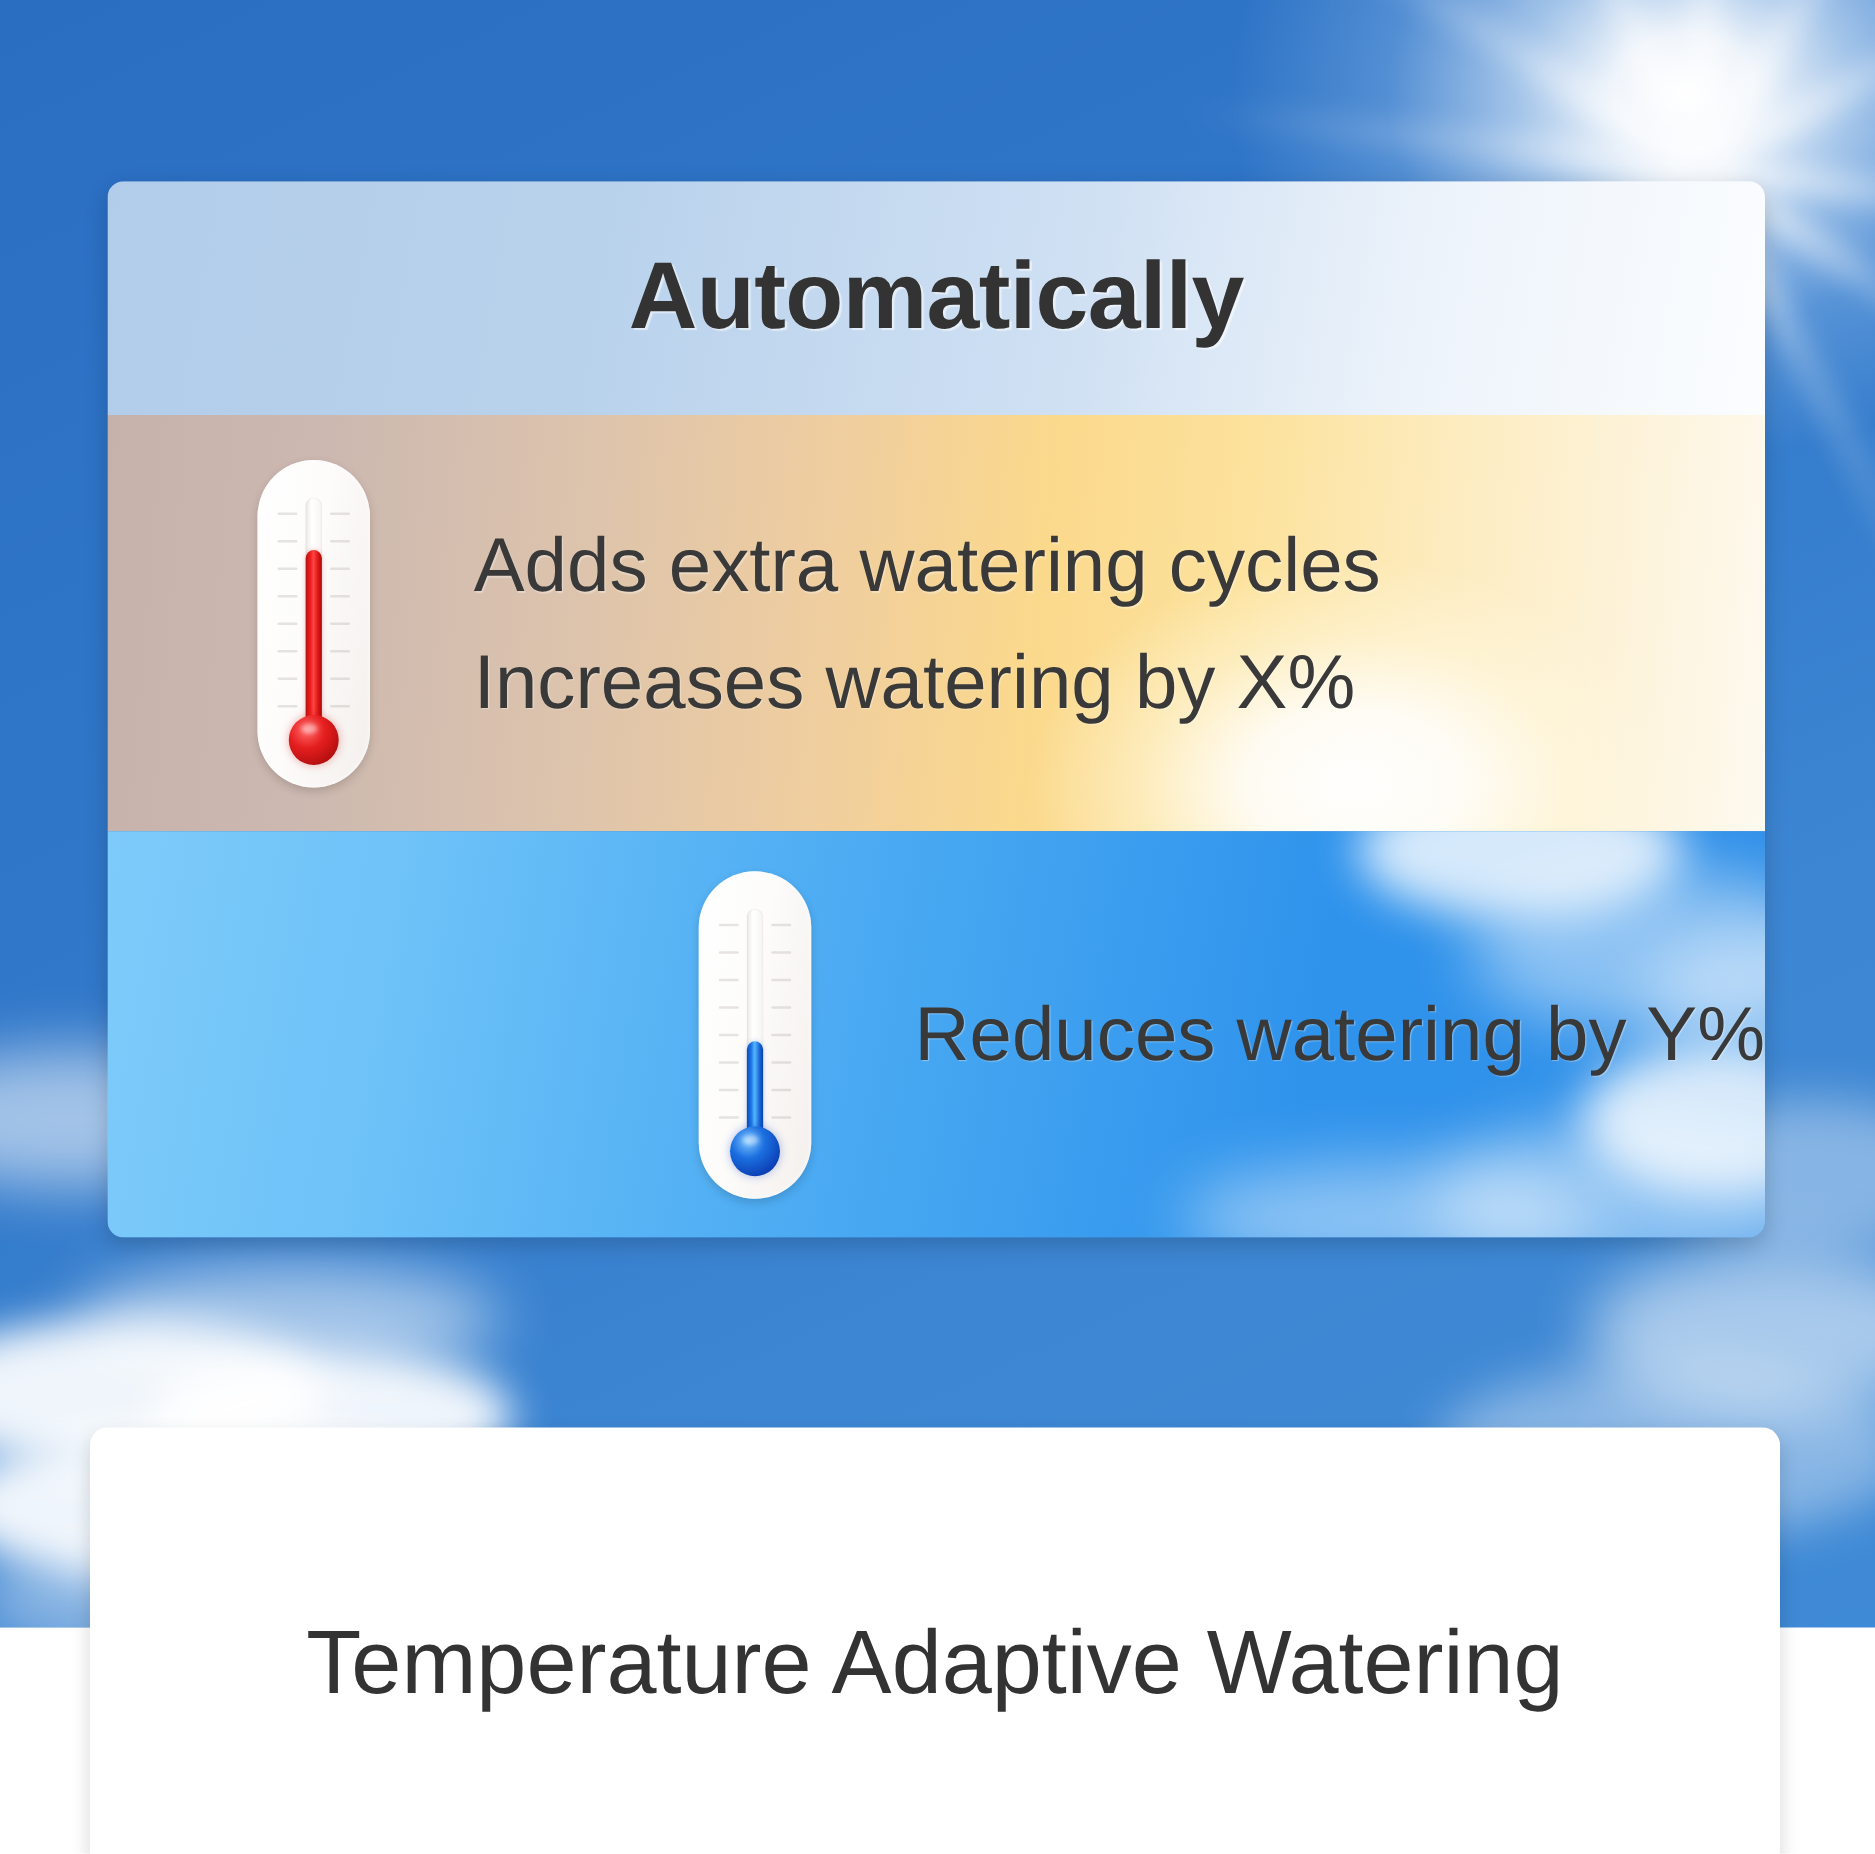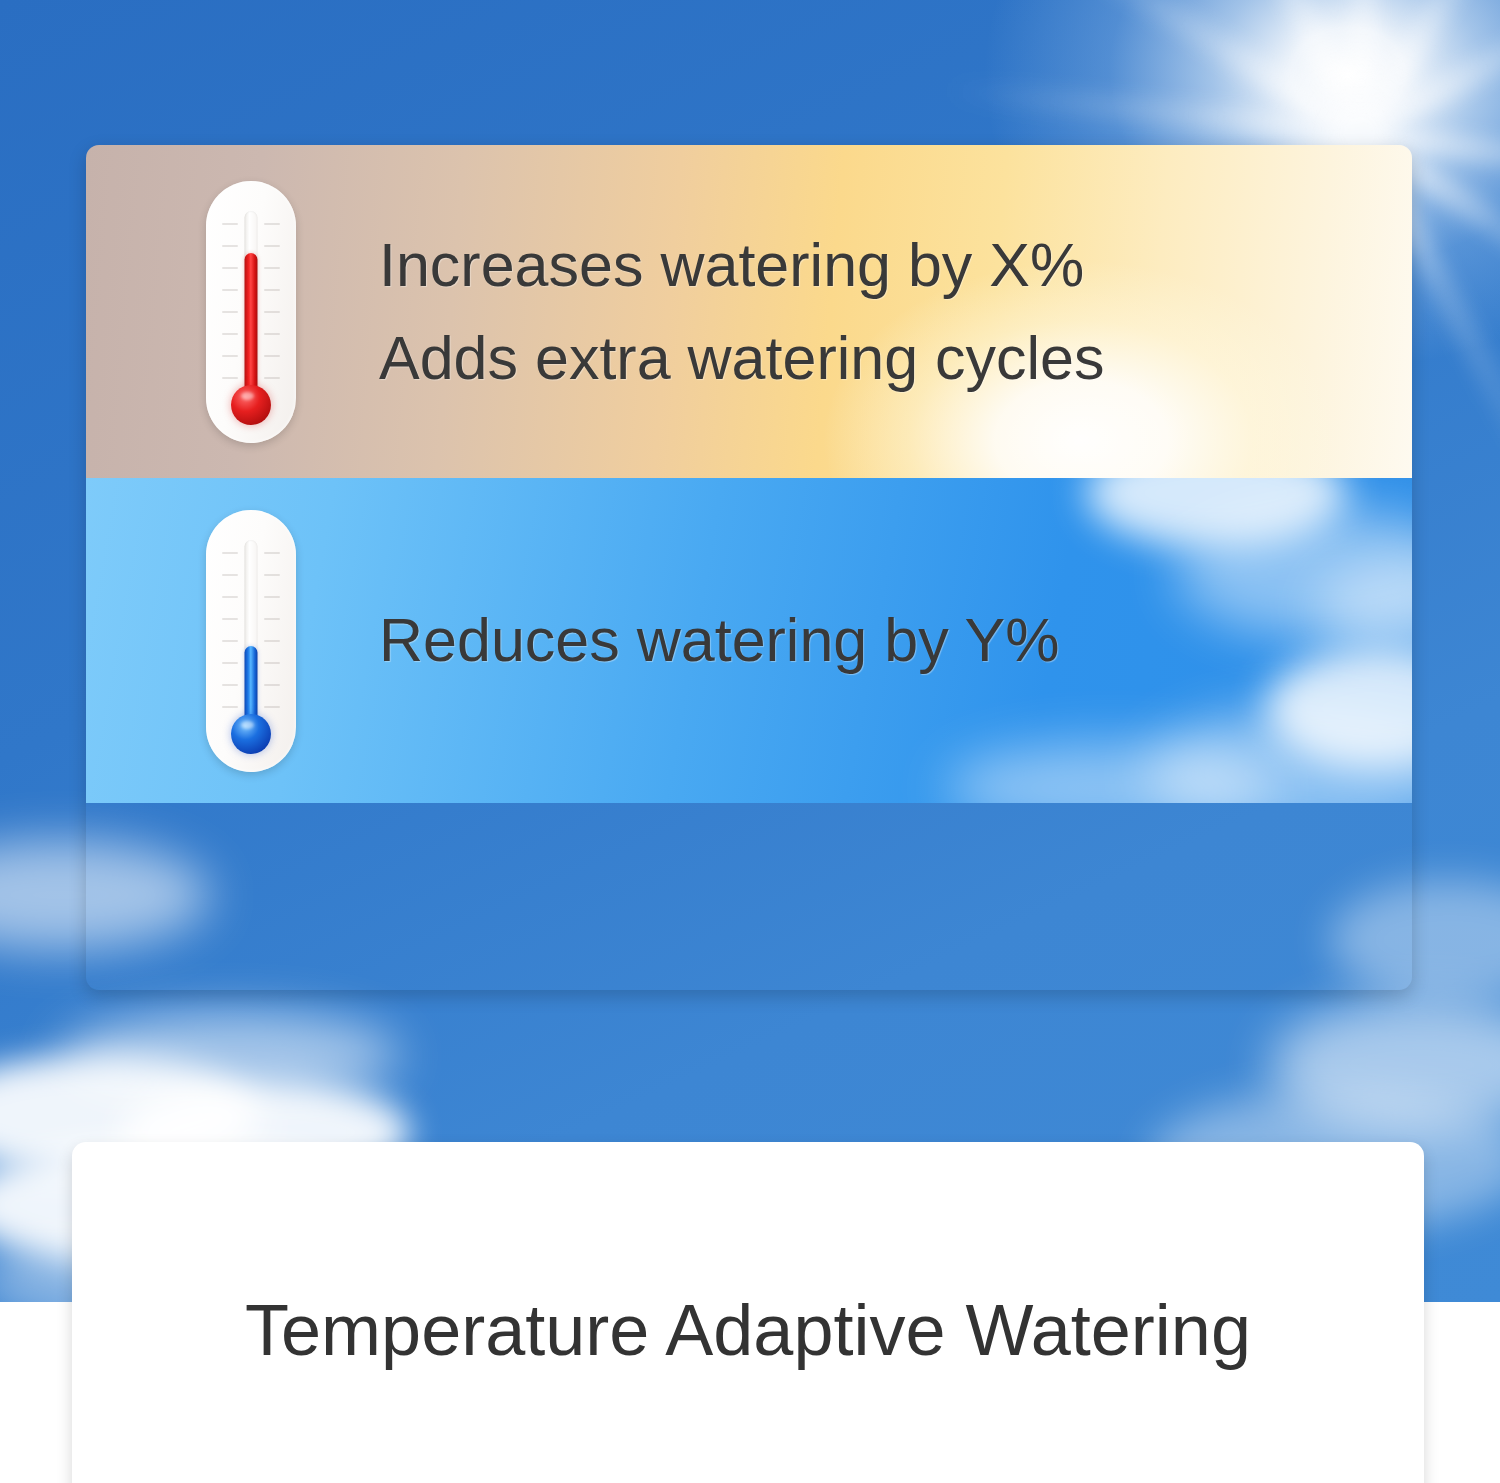--- a/index.html
+++ b/index.html
@@ -105,20 +105,21 @@
   }
 
   .band-cool {
     position: relative;
     height: 325px;
     background:
       linear-gradient(100deg, #7ecbfa 0%, #6dc2f8 18%, #49a9f2 46%, #2f93ec 72%, #2f8fe8 100%);
     display: flex;
     align-items: center;
     overflow: hidden;
+    justify-content: flex-end;
   }
   .band-cool .cc {
     position: absolute;
     border-radius: 50%;
     background: rgba(255,255,255,0.80);
     filter: blur(18px);
     pointer-events: none;
   }
   .band-cool .cc.dim { background: rgba(255,255,255,0.45); filter: blur(26px); }
 
@@ -288,20 +289,23 @@
     <div class="cloud wisp" style="left:280px; top:1185px; width:380px; height:95px;"></div>
     <div class="cloud wisp" style="left:-20px; top:1225px; width:430px; height:110px;"></div>
 
     <div class="cloud soft" style="left:1270px; top:1000px; width:300px; height:130px;"></div>
     <div class="cloud wisp" style="left:1150px; top:1090px; width:380px; height:140px;"></div>
     <div class="cloud wisp" style="left:1330px; top:880px; width:240px; height:120px;"></div>
   </div>
 
   <div class="panel">
 
+    <div class="band-header">
+      <div class="title">Automatically</div>
+    </div>
 
     <div class="band-warm">
       <div class="thermo-slot">
         <div class="thermo hot">
           <div class="ticks">
             <i class="l" style="top:0px;"></i>
               <i class="r" style="top:0px;"></i>
             <i class="l" style="top:22px;"></i>
               <i class="r" style="top:22px;"></i>
             <i class="l" style="top:44px;"></i>
@@ -316,22 +320,22 @@
               <i class="r" style="top:132px;"></i>
             <i class="l" style="top:154px;"></i>
               <i class="r" style="top:154px;"></i>
           </div>
           <div class="tube"></div>
           <div class="fill"></div>
           <div class="bulb"></div>
         </div>
       </div>
       <div class="band-text">
+        <div class="line">Adds extra watering cycles</div>
         <div class="line">Increases watering by X%</div>
-        <div class="line">Adds extra watering cycles</div>
       </div>
     </div>
 
     <div class="band-cool">
       <div class="cc" style="left:1000px; top:-40px; width:260px; height:110px;"></div>
       <div class="cc dim" style="left:1090px; top:30px; width:300px; height:130px;"></div>
       <div class="cc" style="left:1180px; top:170px; width:220px; height:120px;"></div>
       <div class="cc dim" style="left:1060px; top:230px; width:330px; height:130px;"></div>
       <div class="cc dim" style="left:860px; top:265px; width:330px; height:90px;"></div>
       <div class="cc dim" style="left:1230px; top:85px; width:190px; height:90px;"></div>

